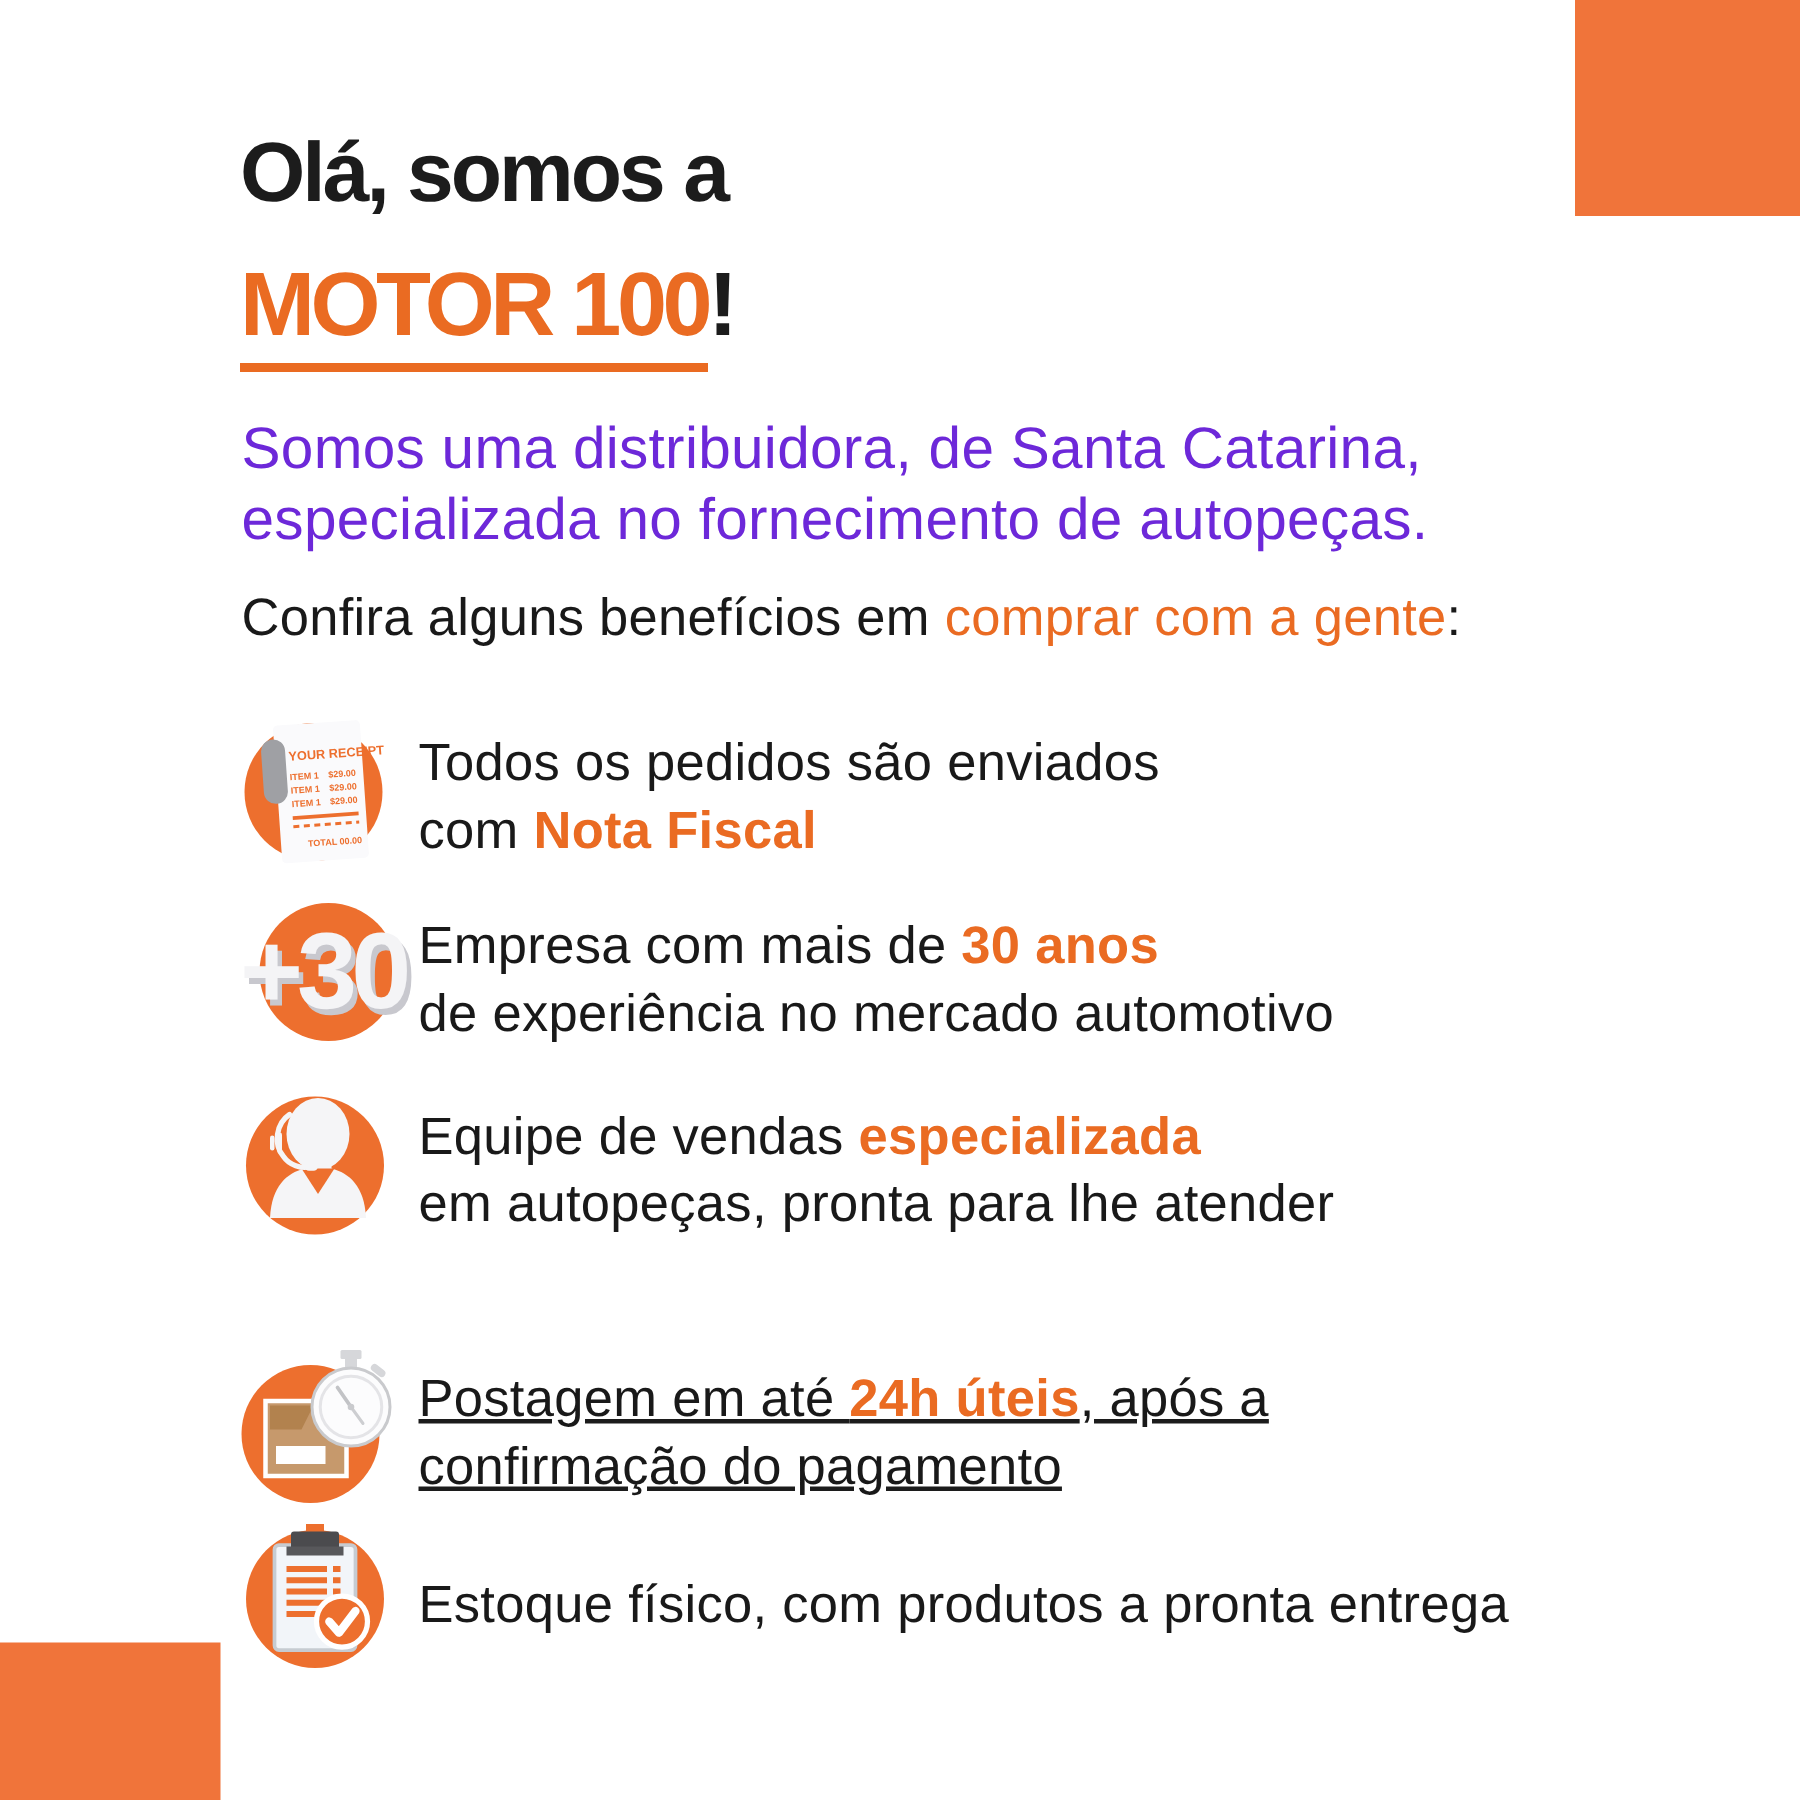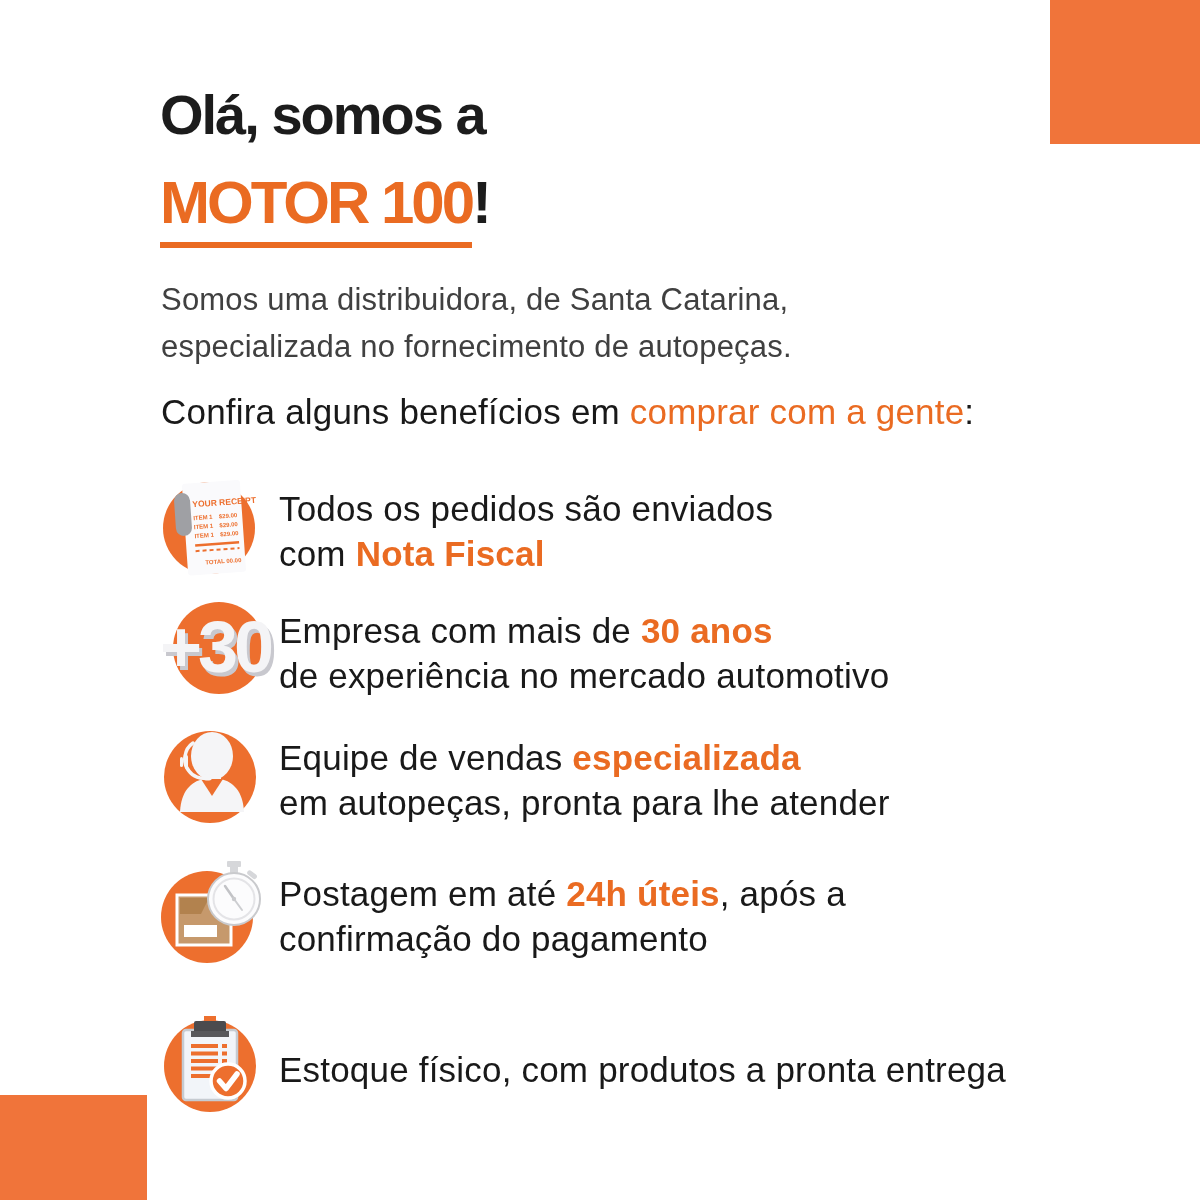--- a/index.html
+++ b/index.html
@@ -30,37 +30,37 @@
   }
   .brand{
     color:var(--accent);
     display:inline-block;line-height:1.02;
     padding-bottom:9px;border-bottom:6px solid var(--accent);
   }
   .bang{color:var(--ink);letter-spacing:0;}
 
   .intro{
     position:absolute;left:161px;top:276px;
-    font-size:31px;line-height:47px;font-weight:400;color:#404040;letter-spacing:0.2px;
+    font-size:39px;line-height:47px;font-weight:400;color:#6d28d9;letter-spacing:0.2px;
   }
   .benefits-heading{
     position:absolute;left:161px;top:390px;
     font-size:35px;line-height:44px;font-weight:400;color:#191919;letter-spacing:0.2px;
     white-space:nowrap;
   }
   .benefits-heading .ac{color:var(--accent);}
 
   .benefit{
     position:absolute;left:147px;width:980px;height:130px;
     display:flex;align-items:center;
   }
   .benefit.b1{top:466px;}
   .benefit.b2{top:588px;}
   .benefit.b3{top:715px;}
-  .benefit.b4{top:851px;}
+  .benefit.b4{top:890px;text-decoration:underline;}
   .benefit.b5{top:1004px;text-align:center;}
   .icon-box{flex:0 0 132px;width:132px;height:130px;}
   .icon-box svg{display:block;width:132px;height:130px;overflow:visible;}
   .icon-box svg text{font-family:"Liberation Sans","DejaVu Sans",sans-serif;}
   .benefit-text{
     font-size:35px;line-height:45px;color:#191919;letter-spacing:0.2px;white-space:nowrap;
   }
   .benefit-text .hl{color:var(--accent);font-weight:700;}
   .plus30-shadow{fill:#C8C8CE;}
   .plus30-main{fill:#F4F4F6;}

